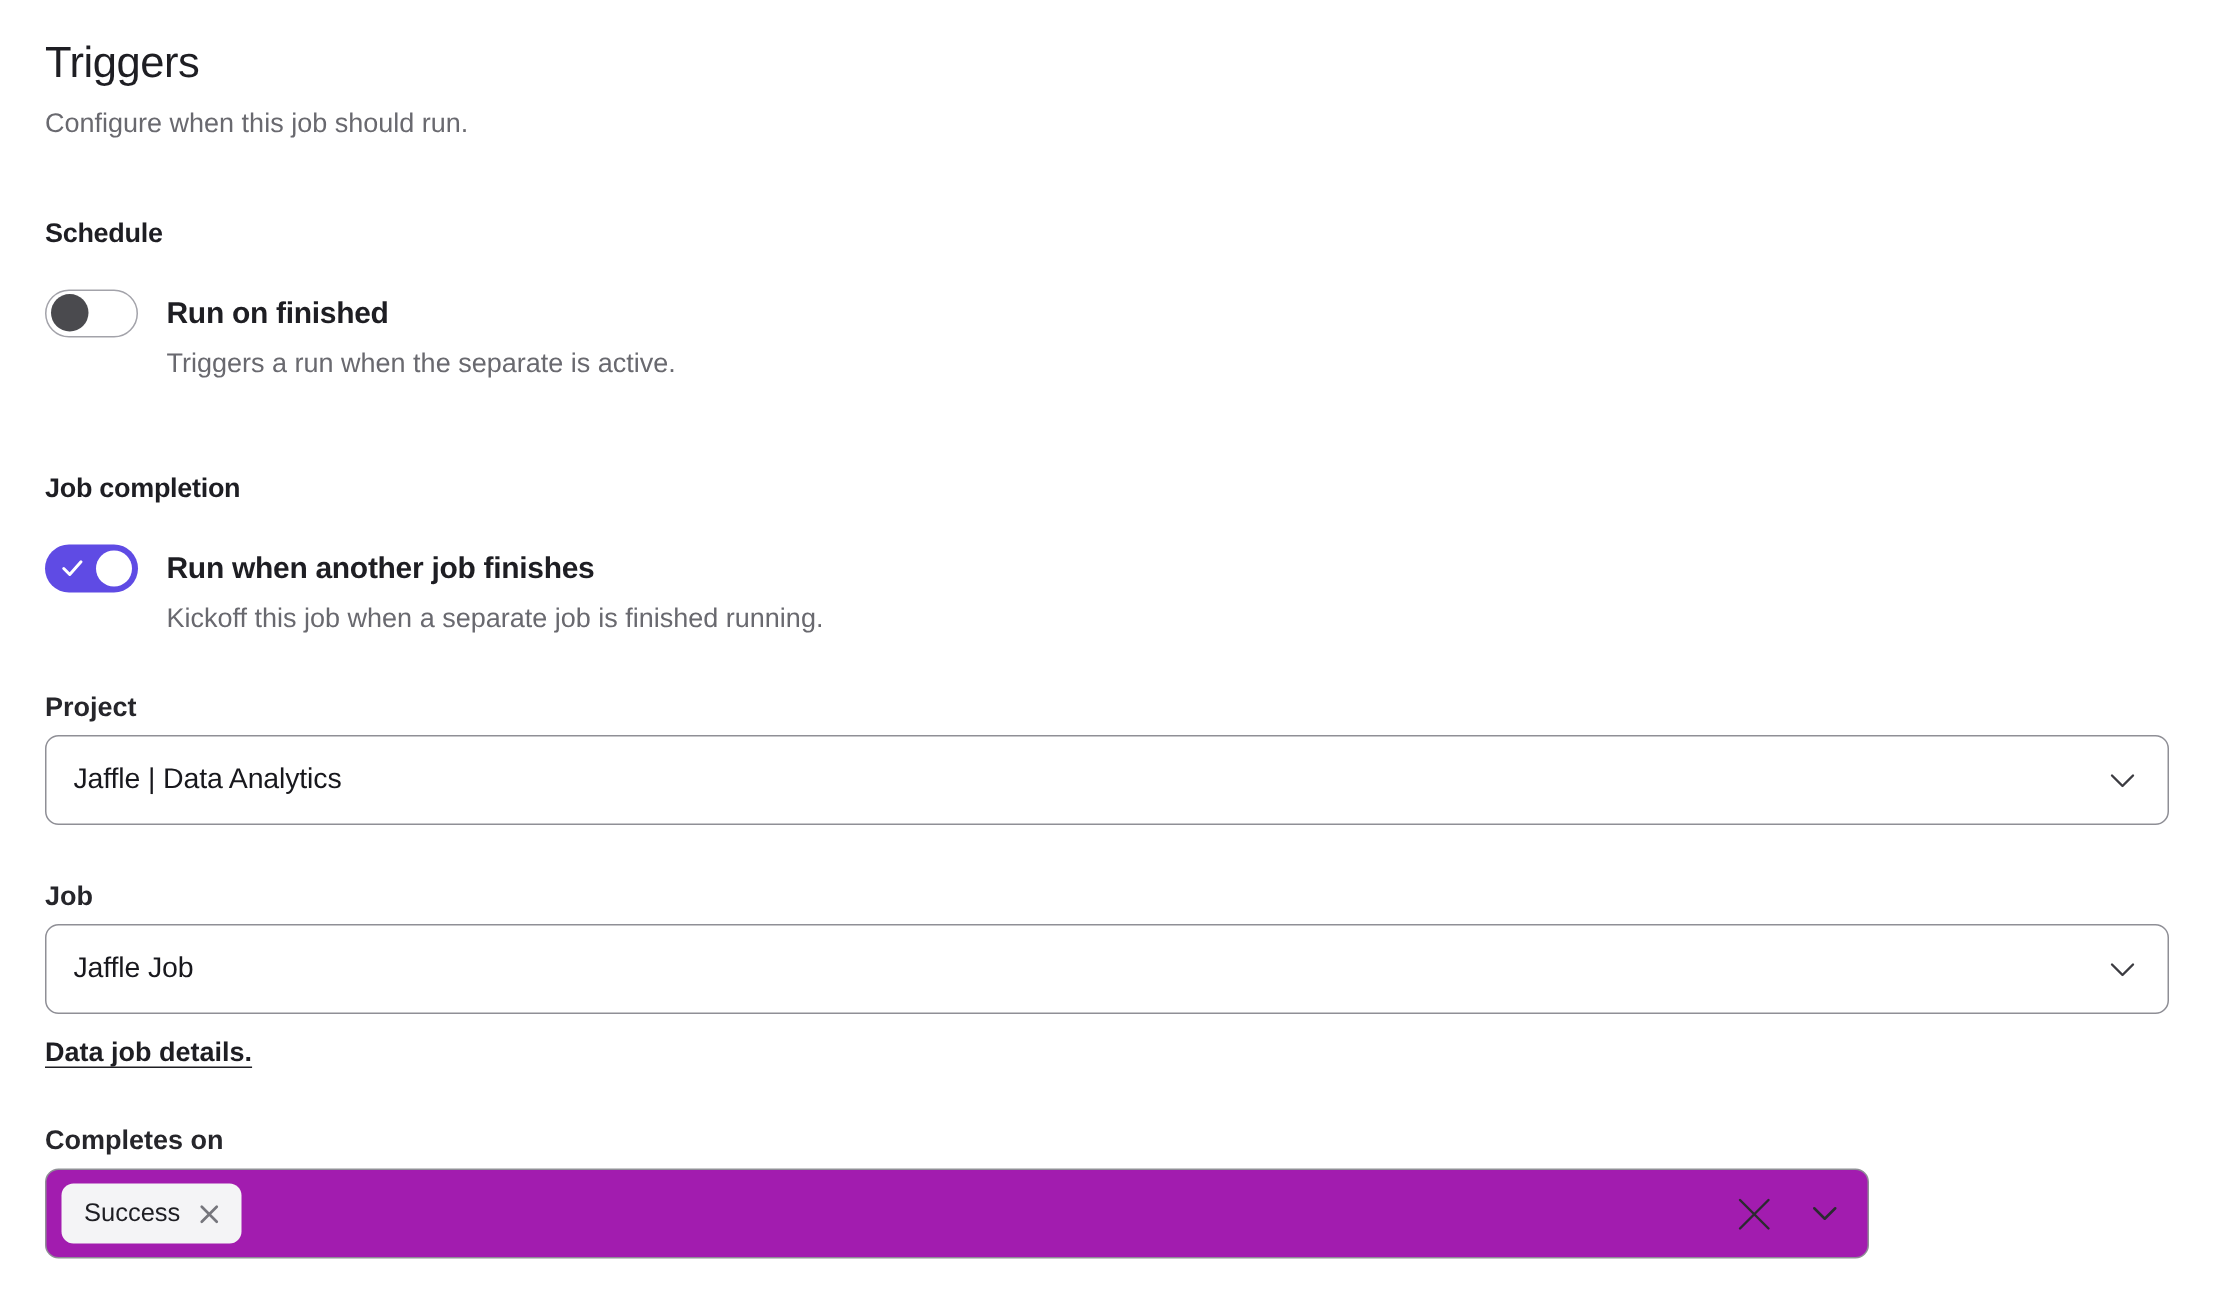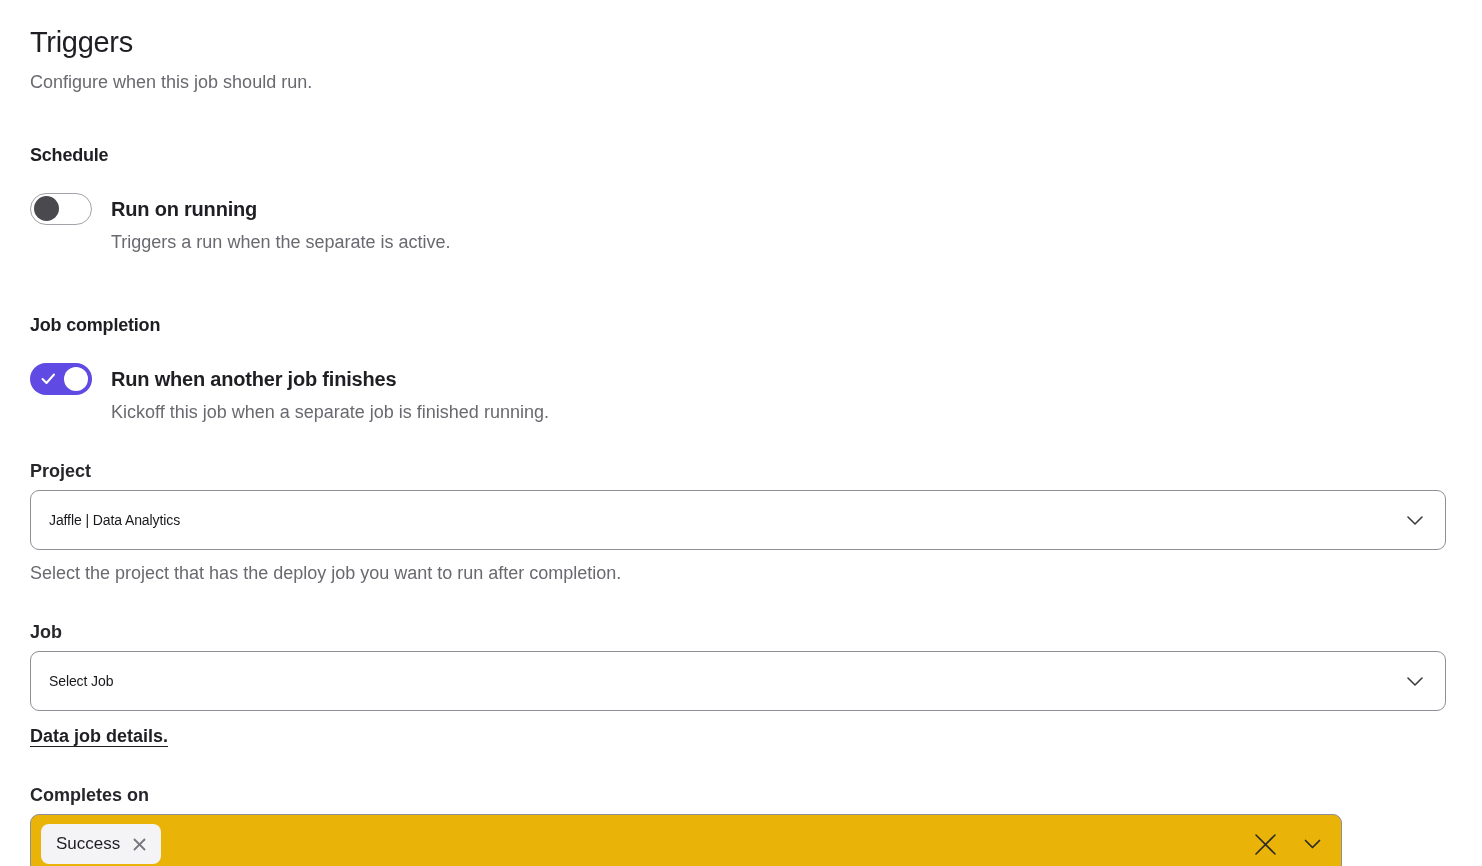--- a/index.html
+++ b/index.html
@@ -112,21 +112,21 @@
     height: 60px;
     border: 1px solid #8f8f96;
     border-radius: 9px;
     background: #ffffff;
     display: flex;
     align-items: center;
     padding: 0 22px 0 18px;
     cursor: pointer;
   }
   .select-value {
-    font-size: 14px;
+    font-size: 19px;
     color: #18181d;
     letter-spacing: -0.1px;
     flex: 1 1 auto;
   }
   .helper-text {
     margin-top: 11px;
     font-size: 18px;
     line-height: 24px;
     color: #69696f;
   }
@@ -136,25 +136,25 @@
     font-size: 18px;
     line-height: 24px;
     font-weight: 700;
     color: #1e1e23;
     text-decoration: underline;
     text-underline-offset: 4px;
     cursor: pointer;
   }
   .multiselect {
     margin-top: 7px;
-    width: 1312px;
+    width: 1216px;
     height: 60px;
     border: 1px solid #8f8f96;
     border-radius: 9px;
-    background: #eab308;
+    background: #a21caf;
     display: flex;
     align-items: center;
     padding: 0 20px 0 10px;
     cursor: pointer;
   }
   .chips { flex: 1 1 auto; display: flex; align-items: center; }
   .chip {
     display: inline-flex;
     align-items: center;
     background: #f4f4f6;
@@ -193,21 +193,21 @@
   <h1 class="page-title">Triggers</h1>
   <p class="page-subtitle">Configure when this job should run.</p>
 
   <h2 class="section-heading schedule">Schedule</h2>
 
   <div class="toggle-row">
     <div class="toggle off" role="switch" aria-checked="false">
       <div class="knob"></div>
     </div>
     <div class="toggle-text">
-      <div class="toggle-label">Run on running</div>
+      <div class="toggle-label">Run on finished</div>
       <div class="toggle-desc">Triggers a run when the separate is active.</div>
     </div>
   </div>
 
   <h2 class="section-heading job-completion">Job completion</h2>
 
   <div class="toggle-row">
     <div class="toggle on" role="switch" aria-checked="true">
       <svg class="check" width="15" height="12" viewBox="0 0 15 12">
         <polyline points="1.5,6 5.5,10 13,1.5" fill="none" stroke="#ffffff" stroke-width="2" stroke-linecap="round" stroke-linejoin="round"></polyline>
@@ -220,25 +220,24 @@
     </div>
   </div>
 
   <label class="field-label">Project</label>
   <div class="select-box" role="combobox">
     <span class="select-value">Jaffle | Data Analytics</span>
     <svg width="16" height="9" viewBox="0 0 16 9">
       <polyline points="1,1 8,8 15,1" fill="none" stroke="#3c3c41" stroke-width="1.6" stroke-linecap="round" stroke-linejoin="round"></polyline>
     </svg>
   </div>
-  <p class="helper-text">Select the project that has the deploy job you want to run after completion.</p>
 
   <label class="field-label">Job</label>
   <div class="select-box" role="combobox">
-    <span class="select-value">Select Job</span>
+    <span class="select-value">Jaffle Job</span>
     <svg width="16" height="9" viewBox="0 0 16 9">
       <polyline points="1,1 8,8 15,1" fill="none" stroke="#3c3c41" stroke-width="1.6" stroke-linecap="round" stroke-linejoin="round"></polyline>
     </svg>
   </div>
   <a class="details-link" href="#">Data job details.</a>
 
   <label class="field-label">Completes on</label>
   <div class="multiselect" role="combobox">
     <div class="chips">
       <span class="chip">

